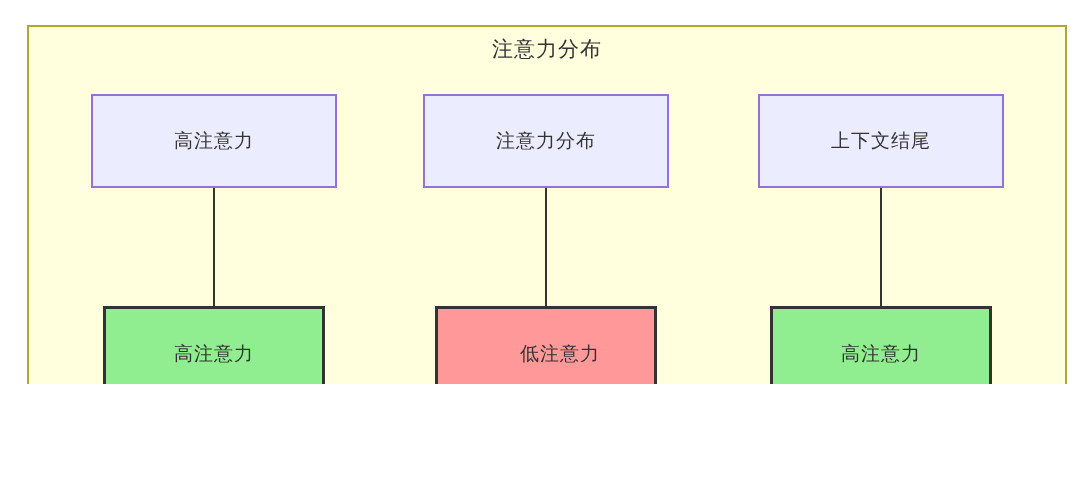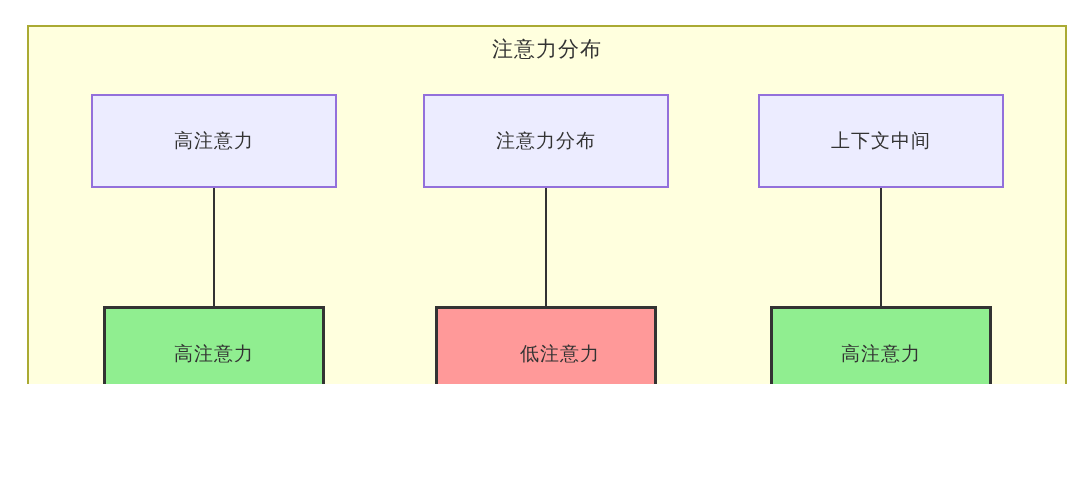--- a/index.html
+++ b/index.html
@@ -120,21 +120,21 @@
     <div class="column col-1">
       <div class="source-node">注意力分布</div>
       <div class="arrow">
         <div class="shaft"></div>
         <div class="head"></div>
       </div>
       <div class="result-node" data-level="low">低注意力</div>
     </div>
 
     <div class="column col-2">
-      <div class="source-node">上下文中间</div>
+      <div class="source-node">上下文结尾</div>
       <div class="arrow">
         <div class="shaft"></div>
         <div class="head"></div>
       </div>
       <div class="result-node" data-level="high">高注意力</div>
     </div>
   </div>
 </div>
 
 </body></html>

